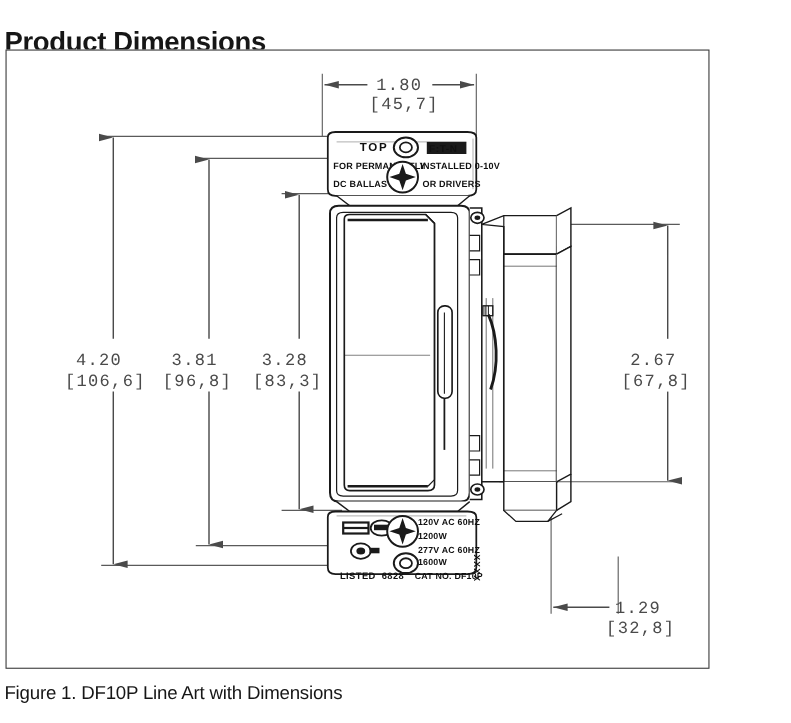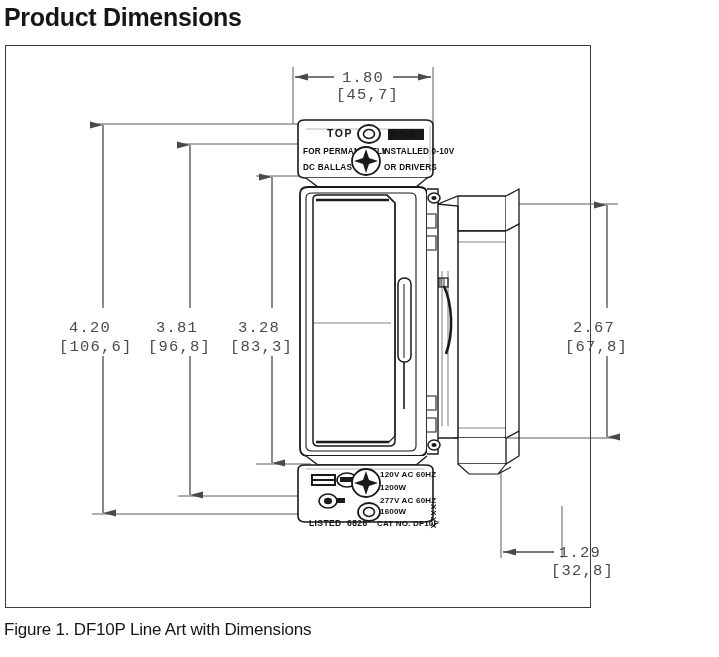--- a/index.html
+++ b/index.html
@@ -15,26 +15,27 @@
     overflow: hidden;
     position: relative;
   }
   .page-title {
     font-size: 25px;
     font-weight: bold;
     letter-spacing: -0.3px;
     padding: 2px 0 0 4px;
     line-height: 30px;
     color: #161616;
+    margin-top: 21px;
   }
   .figure-frame {
     position: absolute;
     left: 5px;
     top: 45px;
-    width: 586px;
+    width: 640px;
     height: 563px;
     border: 1px solid #3a3a3a;
     box-sizing: border-box;
     background: #ffffff;
   }
   .figure-caption {
     position: absolute;
     left: 4px;
     top: 620px;
     font-size: 17px;

